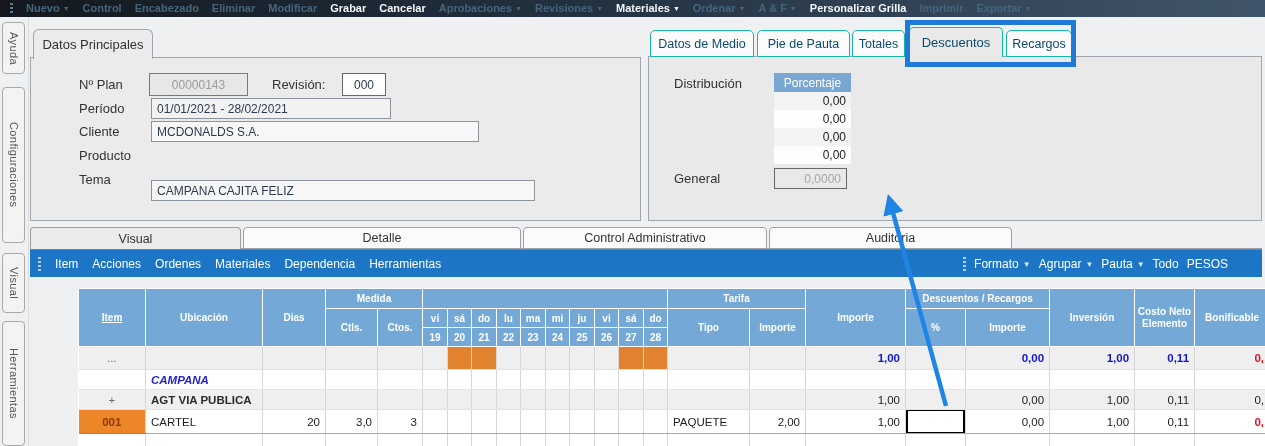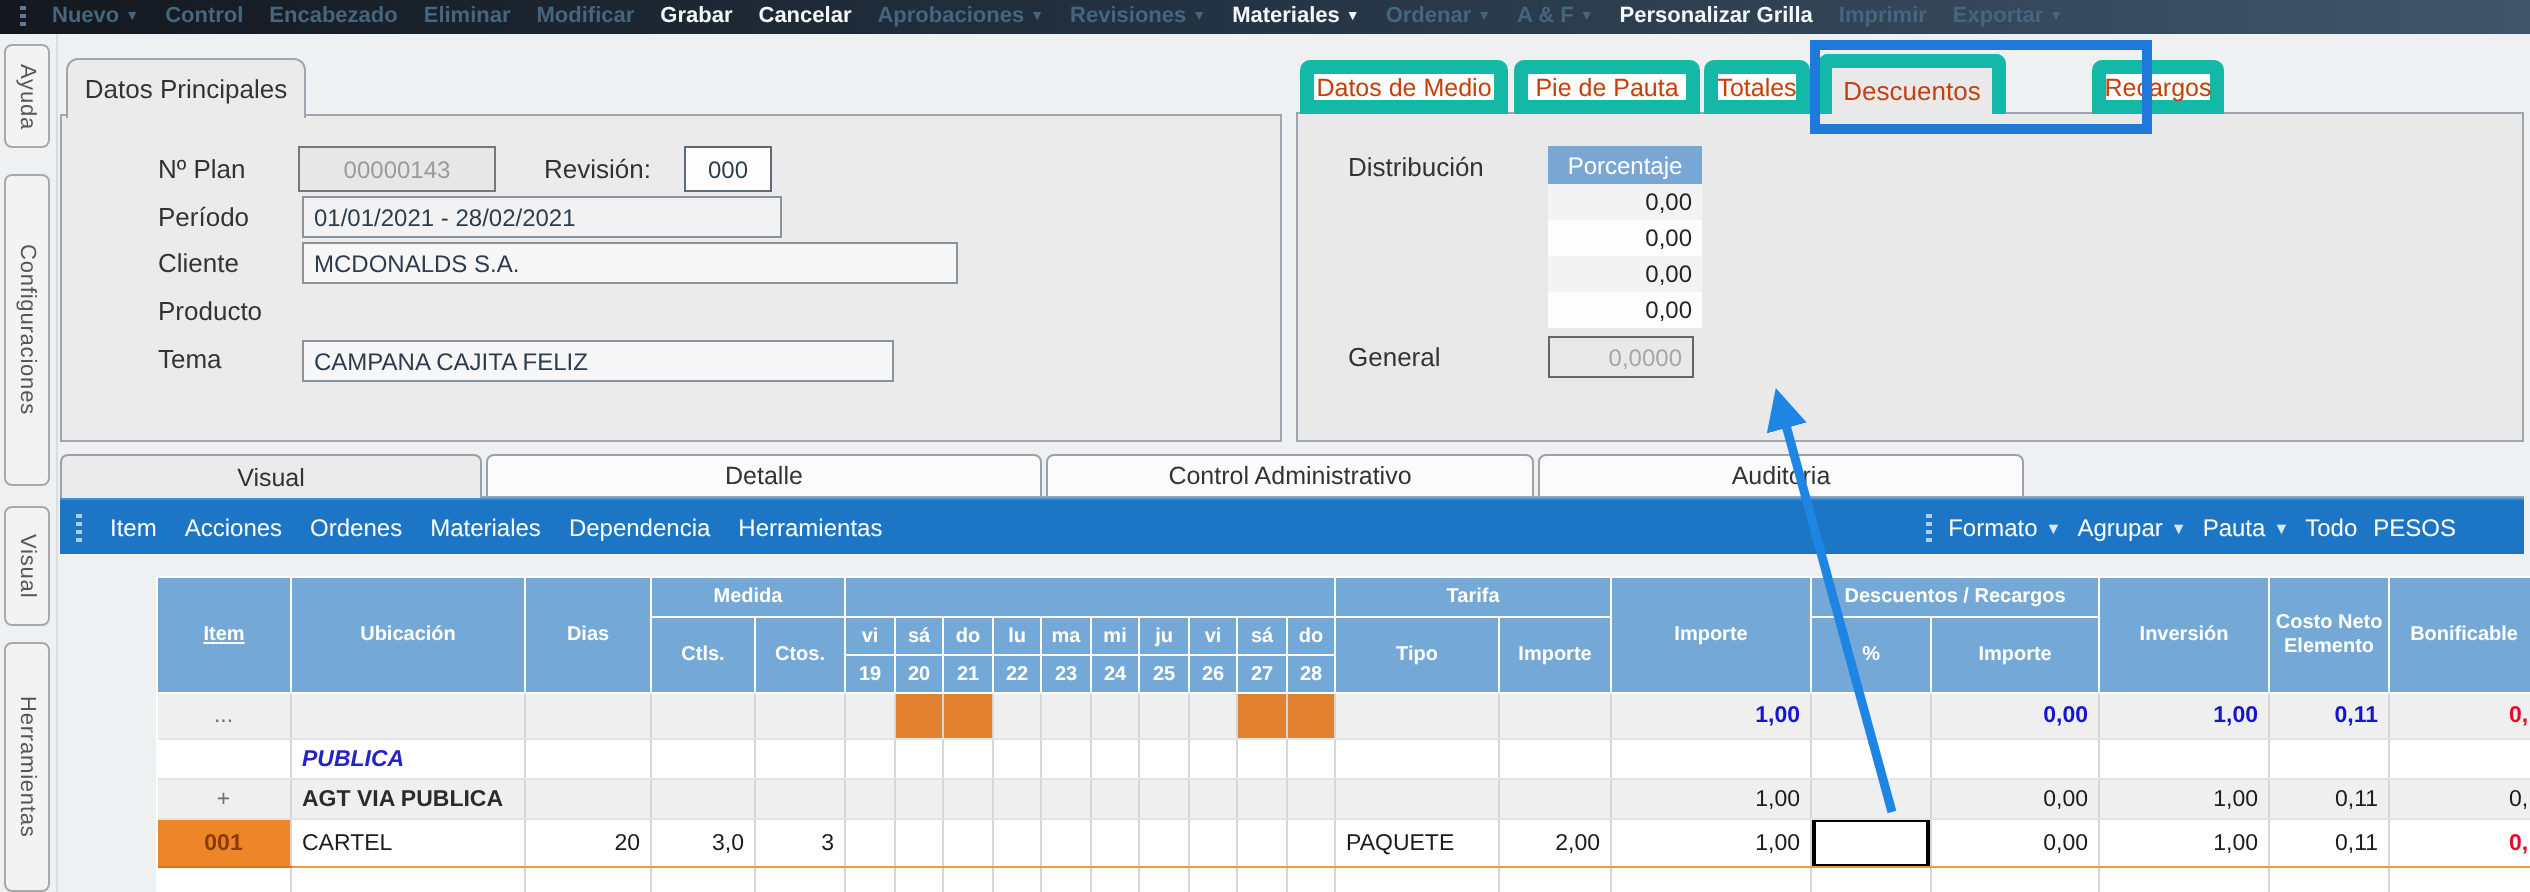--- a/index.html
+++ b/index.html
@@ -27,22 +27,22 @@
   
   .lp-tab{position:absolute;left:33px;top:29px;width:118px;height:29px;background:#ebebeb;
     border:1px solid #9fa6ad;border-bottom:none;border-radius:6px 6px 0 0;
     display:flex;align-items:center;justify-content:center;font-size:13px;color:#333;z-index:3}
   .lp-box{position:absolute;left:30px;top:57px;width:611px;height:164px;background:#ebebeb;
     border:1px solid #9fa6ad;box-sizing:border-box;z-index:2}
   .flabel{position:absolute;font-size:13px;color:#333;white-space:nowrap}
   .inp{position:absolute;border:1px solid #8b949c;font-size:12px;color:#2c3c4e;
     box-sizing:border-box;padding:0 5px;background:#f7f7f7;font-family:inherit;outline:none}
   
-  .rtab{position:absolute;top:30px;height:27px;background:#fbfbfb;border:7px solid #14b8a6;
-    border-radius:5px 5px 0 0;font-size:12.5px;color:#c2410c;display:flex;align-items:center;
+  .rtab{position:absolute;top:30px;height:27px;background:#fbfbfb;border:1px solid #14b8a6;
+    border-radius:5px 5px 0 0;font-size:12.5px;color:#0c4a6e;display:flex;align-items:center;
     justify-content:center;box-sizing:border-box;z-index:3;cursor:default}
   .rtab.active{top:27px;height:30px;background:#e9e9e9;border-bottom:none;z-index:4;font-size:13px}
   .rp-box{position:absolute;left:648px;top:56px;width:614px;height:165px;background:#e9e9e9;
     border:1px solid #9fa6ad;box-sizing:border-box;z-index:2}
   .porc-head{position:absolute;left:125px;top:16px;width:77px;height:19px;background:#7aa6d3;
     color:#fff;font-size:12px;display:flex;align-items:center;justify-content:center}
   .porc-rows{position:absolute;left:125px;top:35px;width:77px}
   .porc-cell{width:77px;height:18px;font-size:12px;color:#222;text-align:right;
     padding:0 5px;box-sizing:border-box;line-height:18px}
   .porc-cell:nth-child(odd){background:#f3f3f3}
@@ -127,29 +127,29 @@
   <span class="flabel" style="left:48px;top:19px">Nº Plan</span>
   <input class="inp" style="left: 118px; top: 15px; width: 99px; height: 23px; text-align: center; background: rgb(231, 231, 231); color: rgb(155, 155, 155); border-color: rgb(120, 120, 120);" readonly="" value="00000143">
   <span class="flabel" style="left:241px;top:19px">Revisión:</span>
   <input class="inp" style="left: 311px; top: 15px; width: 44px; height: 23px; text-align: center; background: rgb(253, 253, 253); border-color: rgb(94, 106, 117);" value="000">
   <span class="flabel" style="left:48px;top:43px">Período</span>
   <input class="inp" style="left: 120px; top: 40px; width: 240px; height: 21px; background: rgb(242, 242, 242);" value="01/01/2021 - 28/02/2021">
   <span class="flabel" style="left:48px;top:66px">Cliente</span>
   <input class="inp" style="left: 120px; top: 63px; width: 328px; height: 21px;" value="MCDONALDS S.A.">
   <span class="flabel" style="left:48px;top:90px">Producto</span>
   <span class="flabel" style="left:48px;top:114px">Tema</span>
-  <input class="inp" style="left: 120px; top: 112px; width: 296px; height: 21px;" value="CAMPANA CAJITA FELIZ">
+  <input class="inp" style="left: 120px; top: 122px; width: 384px; height: 21px;" value="CAMPANA CAJITA FELIZ">
 </div>
 
 <div id="rtabs">
     <div class="rtab" style="left: 650px; width: 104px;">Datos de Medio</div>
     <div class="rtab" style="left: 757px; width: 93px; text-align: center;">Pie de Pauta</div>
     <div class="rtab" style="left: 852px; width: 53px;">Totales</div>
     <div class="rtab active" style="left: 909px; width: 94px;">Descuentos</div>
-    <div class="rtab" style="left: 1006px; width: 66px; margin-left: 40px;">Recargos</div>
+    <div class="rtab" style="left: 1006px; width: 66px;">Recargos</div>
   </div>
 
 <div class="rp-box">
   <span class="flabel" style="left:25px;top:19px">Distribución</span>
   <div class="porc-head">Porcentaje</div>
   <div class="porc-rows" id="porcRows">
       <div class="porc-cell">0,00</div>
       <div class="porc-cell">0,00</div>
       <div class="porc-cell">0,00</div>
       <div class="porc-cell">0,00</div>
@@ -278,21 +278,21 @@
         <td class="num"></td>
         <td class="num vblue">1,00</td>
         <td class="num pctcell"></td>
         <td class="num vblue">0,00</td>
         <td class="num vblue">1,00</td>
         <td class="num vblue">0,11</td>
         <td class="num vred">0,</td>
       </tr>
       <tr class="group" style="height: 20px;">
         <td class="itemcell"></td>
-        <td class="ubi">PUBLICA</td>
+        <td class="ubi">CAMPANA</td>
         <td class="num"></td>
         <td class="num"></td>
         <td class="num"></td>
         <td class="day"></td>
         <td class="day"></td>
         <td class="day"></td>
         <td class="day"></td>
         <td class="day"></td>
         <td class="day"></td>
         <td class="day"></td>

